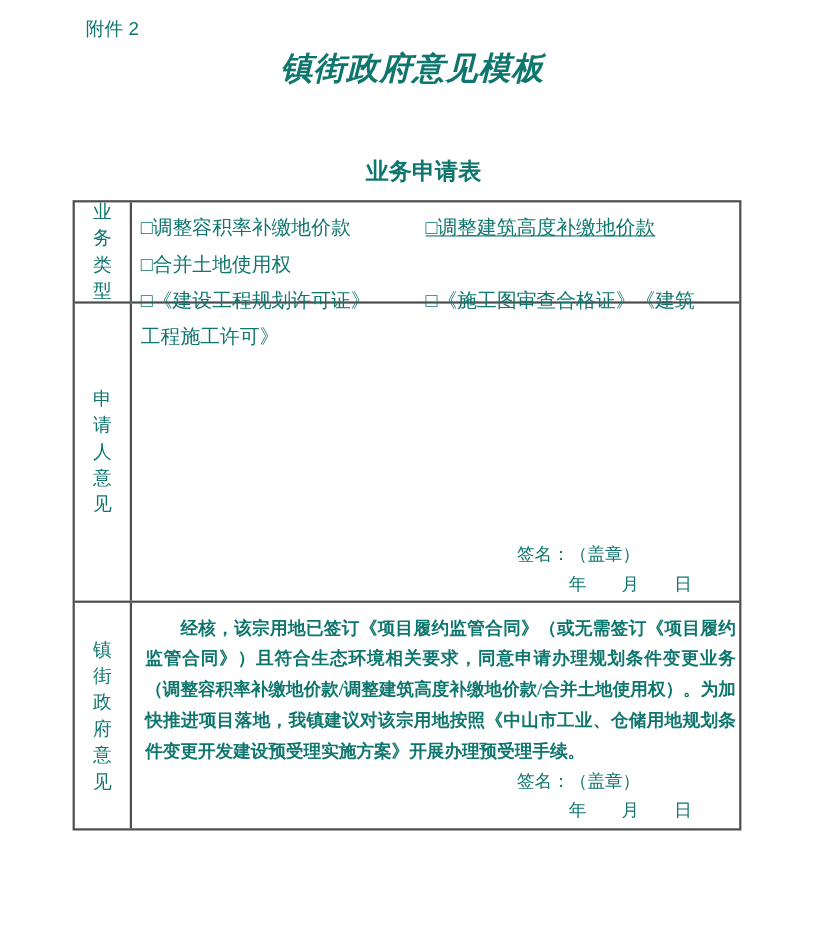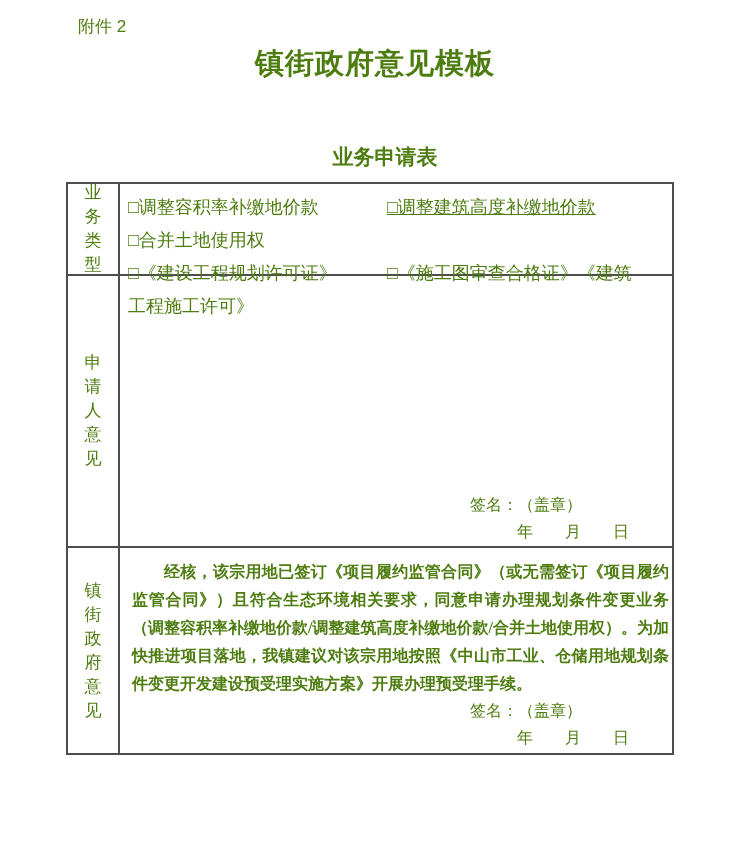--- a/index.html
+++ b/index.html
@@ -5,39 +5,40 @@
   html, body {
     margin: 0;
     padding: 0;
     background: #ffffff;
   }
   .page {
     position: relative;
     width: 742px;
     height: 864px;
     background: #ffffff;
-    color: #4d7c0f;
+    color: #0f766e;
     font-family: "Liberation Serif", "DejaVu Serif", serif;
     overflow: hidden;
   }
   .attachment-label {
     margin: 16px 0 0 78px;
     font-family: "Liberation Sans", "DejaVu Sans", sans-serif;
     font-size: 17px;
     line-height: 22px;
   }
   .page-title {
     margin: 8px 0 0 0;
     text-align: center;
     font-family: "Liberation Serif", "DejaVu Serif", serif;
     font-weight: 700;
     font-size: 29px;
     line-height: 34px;
     letter-spacing: 1px;
     padding-left: 8px;
+    font-style: italic;
   }
   .form-title {
     margin: 64px 0 0 0;
     text-align: center;
     font-family: "Liberation Sans", "DejaVu Sans", sans-serif;
     font-weight: 700;
     font-size: 21px;
     line-height: 26px;
     padding-left: 28px;
   }

